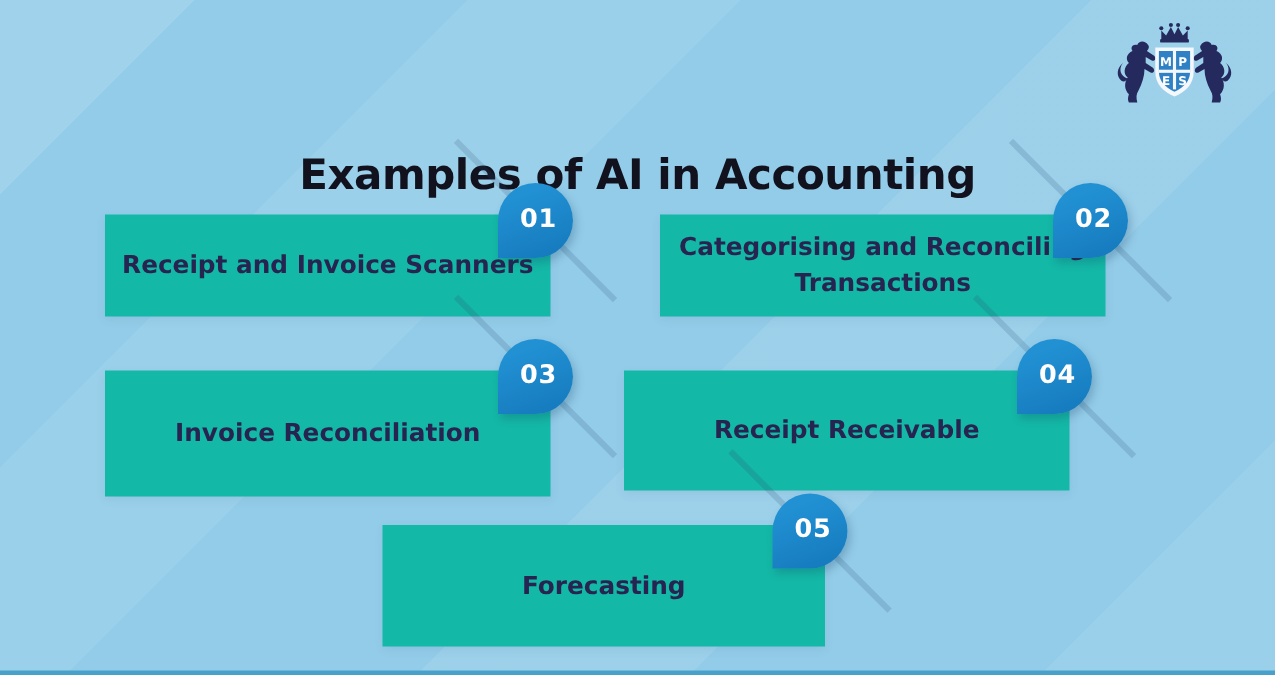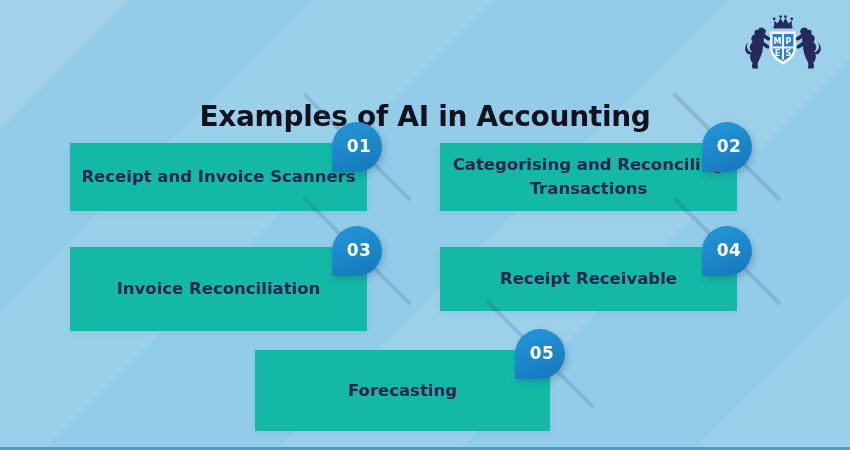--- a/index.html
+++ b/index.html
@@ -40,21 +40,21 @@
 
   .card {
     position:absolute;
     background:#14b8a6;
     box-shadow:0 2px 6px rgba(60,100,140,0.10);
     text-decoration:underline;
   }
   .card-1 { left:70px;  top:143px; width:297px; height:68px; }
   .card-2 { left:440px; top:143px; width:297px; height:68px; }
   .card-3 { left:70px;  top:247px; width:297px; height:84px; }
-  .card-4 { left:440px; top:247px; width:297px; height:64px; }
+  .card-4 { left:416px; top:247px; width:297px; height:80px; }
   .card-5 { left:255px; top:350px; width:295px; height:81px; }
 
   .card .label {
     position:absolute; inset:0;
     display:flex; align-items:center; justify-content:center;
     text-align:center;
     padding:0 8px;
     font-size:16.5px; font-weight:bold; line-height:1.45;
     color:#272451;
     z-index:1;

